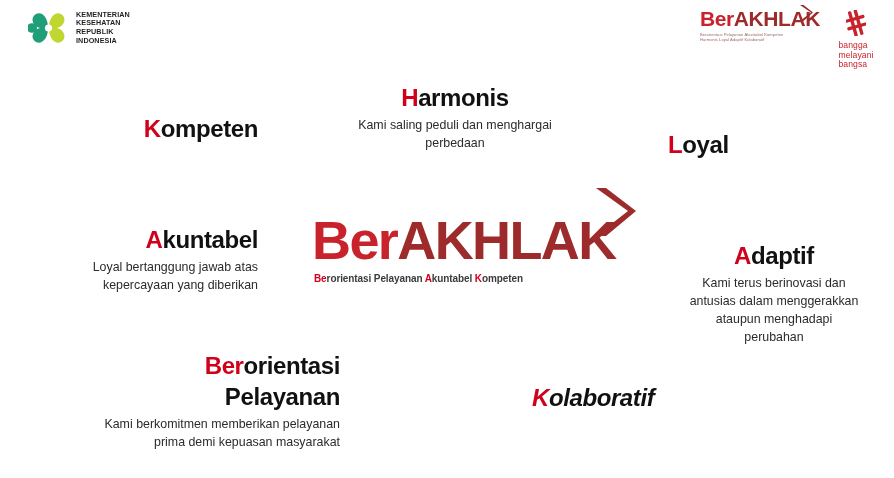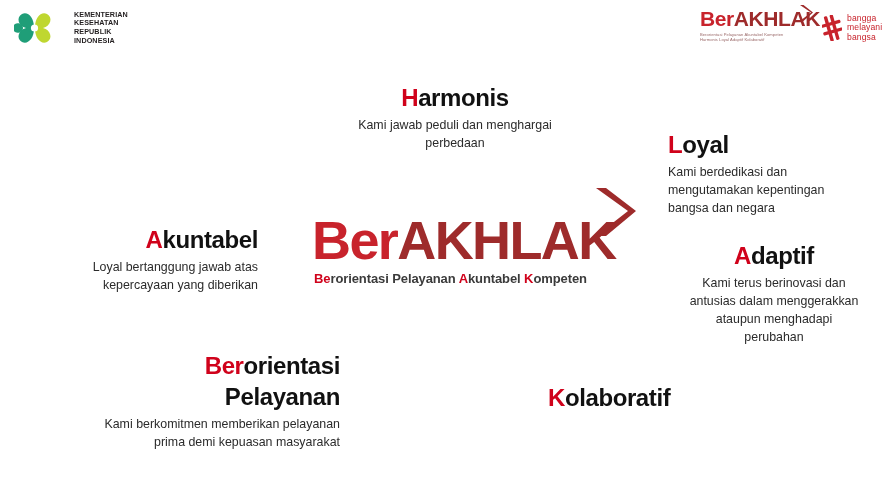--- a/index.html
+++ b/index.html
@@ -12,27 +12,27 @@
     height: 478px;
     position: relative;
     overflow: hidden;
     font-family: "Liberation Sans", sans-serif;
     color: #111111;
   }
 
   
   .kemenkes-logo {
     position: absolute;
-    left: 14px;
+    left: 28px;
     top: 6px;
     width: 100px;
     height: 44px;
     display: flex;
     align-items: center;
-    gap: 18px;
+    gap: 6px;
   }
   .kemenkes-mark {
     width: 42px;
     height: 40px;
     position: relative;
     flex: 0 0 auto;
   }
   .kemenkes-mark svg { display: block; }
   .kemenkes-wordmark {
     font-family: "Liberation Sans", sans-serif;
@@ -77,20 +77,21 @@
 
   .bangga-logo {
     position: absolute;
     left: 822px;
     top: 10px;
     width: 68px;
     height: 36px;
     display: flex;
     align-items: center;
     gap: 5px;
+    flex-direction: column;
   }
   .bangga-mark { width: 20px; height: 26px; flex: 0 0 auto; }
   .bangga-text {
     font-family: "Liberation Sans", sans-serif;
     font-size: 8.6px;
     line-height: 9.6px;
     color: #c8232c;
     white-space: pre-line;
     letter-spacing: 0.1px;
   }
@@ -121,21 +122,21 @@
   .align-left  { text-align: left; margin-top: 16px; }
   .align-center{ text-align: center; }
 
   
   #v-kompeten     { left: 28px;  top: 113px; width: 230px; }
   #v-akuntabel    { left: 28px;  top: 224px; width: 230px; }
   #v-berorientasi { left: 48px;  top: 350px; width: 292px; }
   #v-harmonis     { left: 330px; top: 82px;  width: 250px; }
   #v-loyal        { left: 668px; top: 113px; width: 212px; }
   #v-adaptif      { left: 668px; top: 224px; width: 212px; text-align: center; }
-  #v-kolaboratif  { left: 548px; top: 366px; width: 230px; }
+  #v-kolaboratif  { left: 532px; top: 366px; width: 230px; font-style: italic; }
 
   
   .center-logo {
     position: absolute;
     left: 312px;
     top: 186px;
     width: 320px;
     height: 118px;
   }
   .center-word {
@@ -155,21 +156,21 @@
     position: absolute;
     left: 280px;
     top: 0px;
   }
   .center-sub {
     position: absolute;
     left: 2px;
     top: 84px;
     font-family: "Liberation Sans", sans-serif;
     font-weight: bold;
-    font-size: 13px;
+    font-size: 10px;
     line-height: 17px;
     color: #3b3b3b;
     letter-spacing: -0.1px;
     white-space: nowrap;
   }
   .center-sub .hl { color: #d0021b; }
 </style>
 </head>
 <body>
 
@@ -213,46 +214,44 @@
         <rect x="0" y="15" width="20" height="3.2" rx="1.2"></rect>
       </g>
     </svg>
   </div>
   <div class="bangga-text">bangga
 melayani
 bangsa</div>
 </div>
 
 <div class="value align-right" id="v-kompeten">
+  <div class="value-title"><span class="hl">K</span><span>ompeten</span></div>
 </div>
 
 <div class="value align-right" id="v-akuntabel">
   <div class="value-title"><span class="hl">A</span><span>kuntabel</span></div>
   <div class="value-desc">Loyal bertanggung jawab atas
 kepercayaan yang diberikan</div>
 </div>
 
 <div class="value align-right" id="v-berorientasi">
   <div class="value-title"><span class="hl">Ber</span><span>orientasi
 Pelayanan</span></div>
   <div class="value-desc">Kami berkomitmen memberikan pelayanan
 prima demi kepuasan masyarakat</div>
 </div>
 
 <div class="value align-center" id="v-harmonis">
   <div class="value-title"><span class="hl">H</span><span>armonis</span></div>
-  <div class="value-desc">Kami jawab peduli dan menghargai
+  <div class="value-desc">Kami saling peduli dan menghargai
 perbedaan</div>
 </div>
 
 <div class="value align-left" id="v-loyal">
   <div class="value-title"><span class="hl">L</span><span>oyal</span></div>
-  <div class="value-desc">Kami berdedikasi dan
-mengutamakan kepentingan
-bangsa dan negara</div>
 </div>
 
 <div class="value align-left" id="v-adaptif">
   <div class="value-title"><span class="hl">A</span><span>daptif</span></div>
   <div class="value-desc">Kami terus berinovasi dan
 antusias dalam menggerakkan
 ataupun menghadapi
 perubahan</div>
 </div>
 

